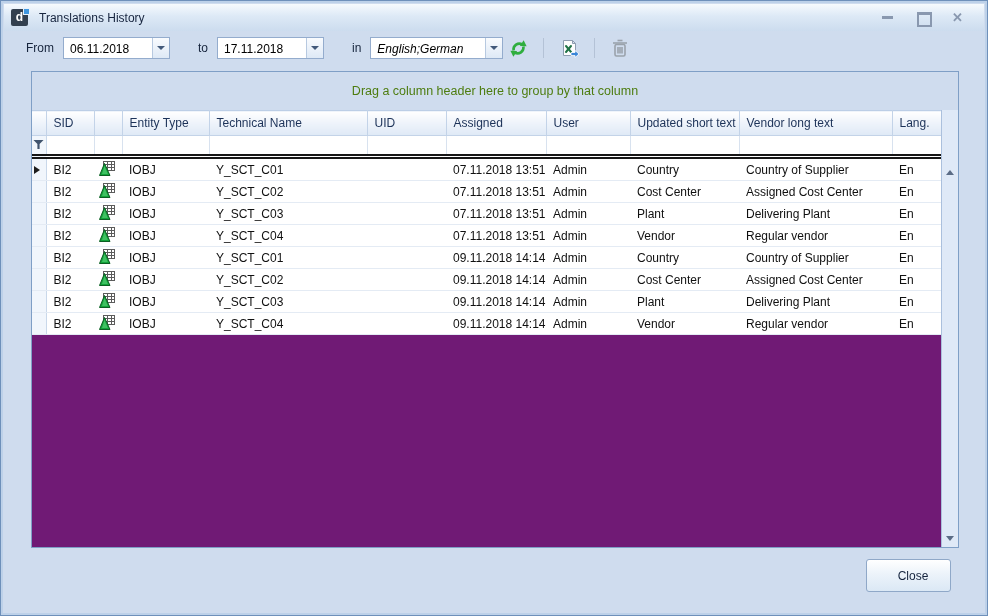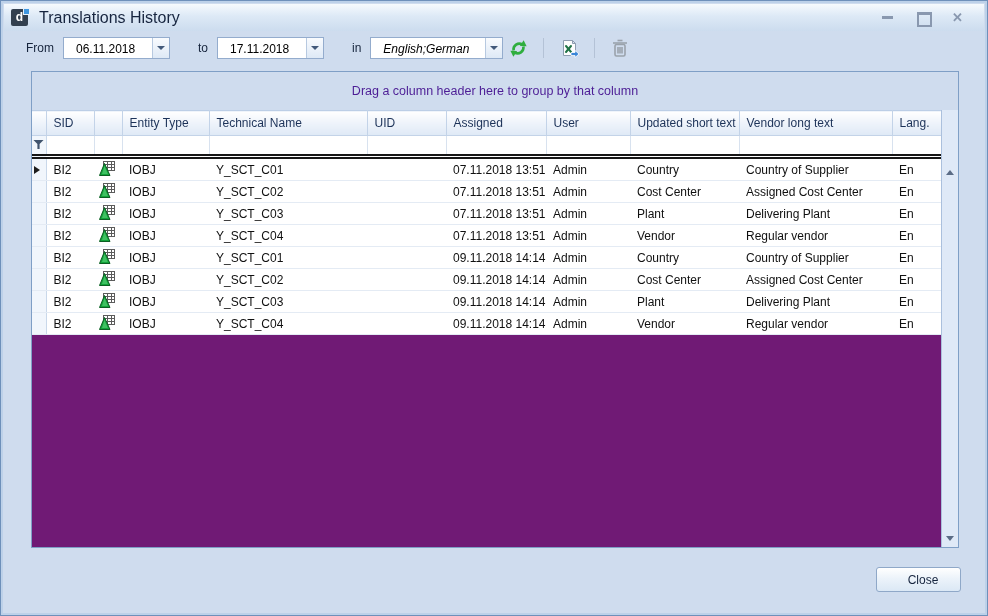--- a/index.html
+++ b/index.html
@@ -22,57 +22,57 @@
   .app-icon { width: 19px; height: 19px; margin: 0 9px 0 7px; position: relative; flex: none; }
   .app-icon .base {
     position: absolute; left: 0; top: 1px; width: 17px; height: 17px;
     background: #33404f; border-radius: 2px;
     color: #fff; font-weight: bold; font-size: 12px; line-height: 16px; text-align: center;
   }
   .app-icon .chip {
     position: absolute; right: 0; top: 0; width: 7px; height: 7px;
     background: #3f97e0; border: 1px solid #e8f2fb;
   }
-  .title-text { font-size: 16px; color: #17253f; }
+  .title-text { font-size: 12px; color: #17253f; }
   .win-btns { margin-left: auto; display: flex; align-items: center; gap: 22px; margin-right: 20px; }
   .wbtn { width: 13px; height: 11px; position: relative; cursor: default; }
   .wbtn.min::after { content: ""; position: absolute; left: 1px; top: 4px; width: 11px; height: 3px; background: #8998af; }
   .wbtn.max::after { content: ""; position: absolute; left: 1px; top: 0; width: 11px; height: 10px; border: 2px solid #8998af; border-top-width: 3px; }
   .wbtn.close { color: #8998af; font-size: 13px; font-weight: bold; line-height: 11px; text-align: center; }
 
   
   .toolbar {
     position: absolute; left: 3px; top: 30px; right: 3px; height: 34px;
     display: flex; align-items: center; font-size: 12px; color: #16243c;
   }
   .lbl { margin: 0 9px 0 28px; }
   .lbl.first { margin-left: 22px; }
   .editor { display: flex; height: 22px; background: #fff; border: 1px solid #94accd; }
-  .editor .txt { padding: 4px 6px 0 12px; font-size: 12px; color: #000; }
+  .editor .txt { padding: 4px 6px 0 6px; font-size: 12px; color: #000; }
   .editor.date .txt { width: 88px; }
   .editor.combo .txt { width: 114px; font-style: italic; }
   .editor .drop {
     width: 17px; border-left: 1px solid #b7c9e0;
     background: linear-gradient(#f9fbfe, #dee9f6);
     display: flex; align-items: center; justify-content: center;
   }
   .caret { width: 0; height: 0; border: 4px solid transparent; border-top-color: #42597a; margin-top: 4px; }
   .tb-sep { width: 1px; height: 20px; background: #b4c2d6; margin: 0 10px; }
   .tb-btn { width: 26px; height: 24px; display: flex; align-items: center; justify-content: center; margin: 0 2px; }
   .tb-btn:first-of-type { margin-left: 14px; }
 
   
   .grid {
     position: absolute; left: 30px; top: 70px; width: 928px; height: 477px;
     border: 1px solid #7f9fc6; background: #fff;
   }
   .group-panel {
     height: 38px; background: #cfdcee;
     display: flex; align-items: center; justify-content: center;
-    font-size: 12.5px; color: #4c1d95; text-align: center;
+    font-size: 12.5px; color: #4d7c0f; text-align: center;
   }
   .grid-body-wrap {
     position: absolute; top: 38px; left: 0; right: 17px; bottom: 0;
     overflow: hidden; background: #701a75;
   }
   table { border-collapse: collapse; table-layout: fixed; width: 909px; }
   tr.hdr th {
     height: 25px;
     background: linear-gradient(#ffffff, #ecf2fa 55%, #dfe9f6);
     border-right: 1px solid #c3d3e8;
@@ -105,21 +105,21 @@
     display: flex; flex-direction: column; align-items: center;
   }
   .sb-spacer { height: 54px; }
   .sb-arrow { height: 16px; width: 16px; display: flex; align-items: center; justify-content: center; }
   .tri-up { width: 0; height: 0; border: 4px solid transparent; border-bottom: 5px solid #5b6c86; margin-bottom: 3px; }
   .tri-down { width: 0; height: 0; border: 4px solid transparent; border-top: 5px solid #5b6c86; margin-top: 3px; }
   .sb-track { flex: 1; }
 
   
   .close-btn {
-    position: absolute; right: 26px; bottom: 23px; width: 85px; height: 25px;
+    position: absolute; right: 36px; bottom: 23px; width: 85px; height: 33px;
     background: linear-gradient(#ffffff, #ecf3fa 45%, #dbe8f5);
     border: 1px solid #8fa8c8; border-radius: 3px;
     font-size: 12px; color: #15243e; font-family: "Liberation Sans", sans-serif; padding-left: 9px;
   }
 </style>
 </head>
 <body>
 
 <div class="window">
 

